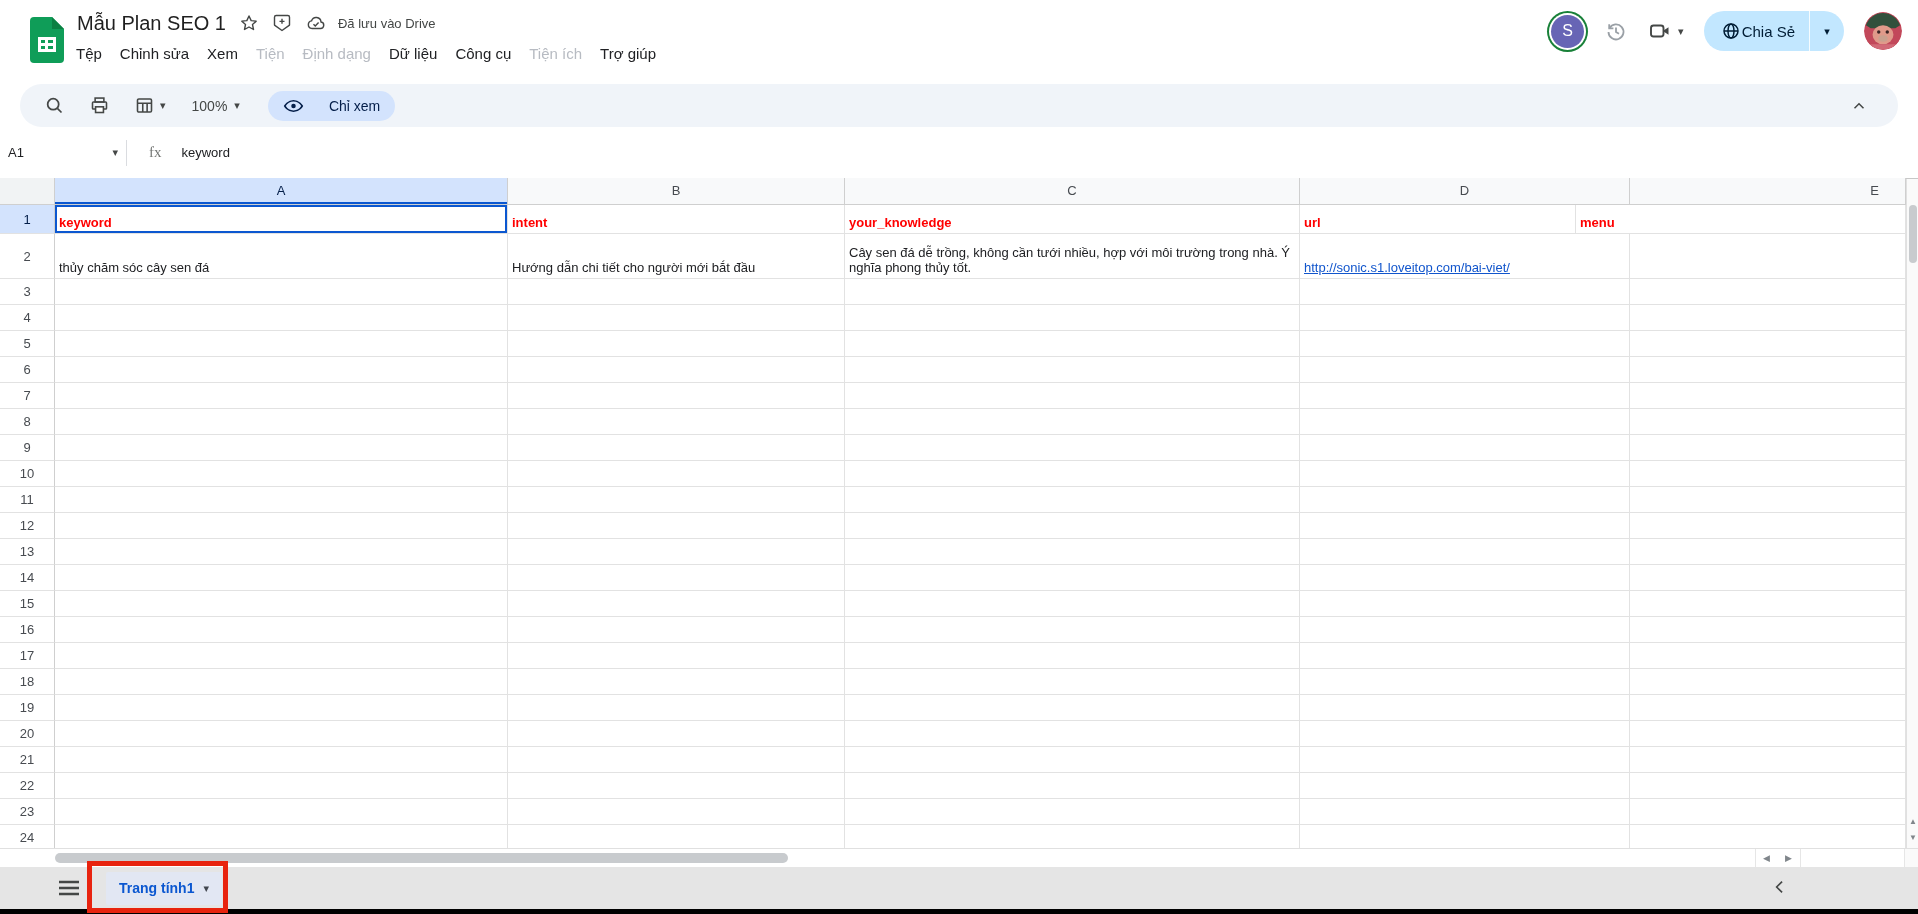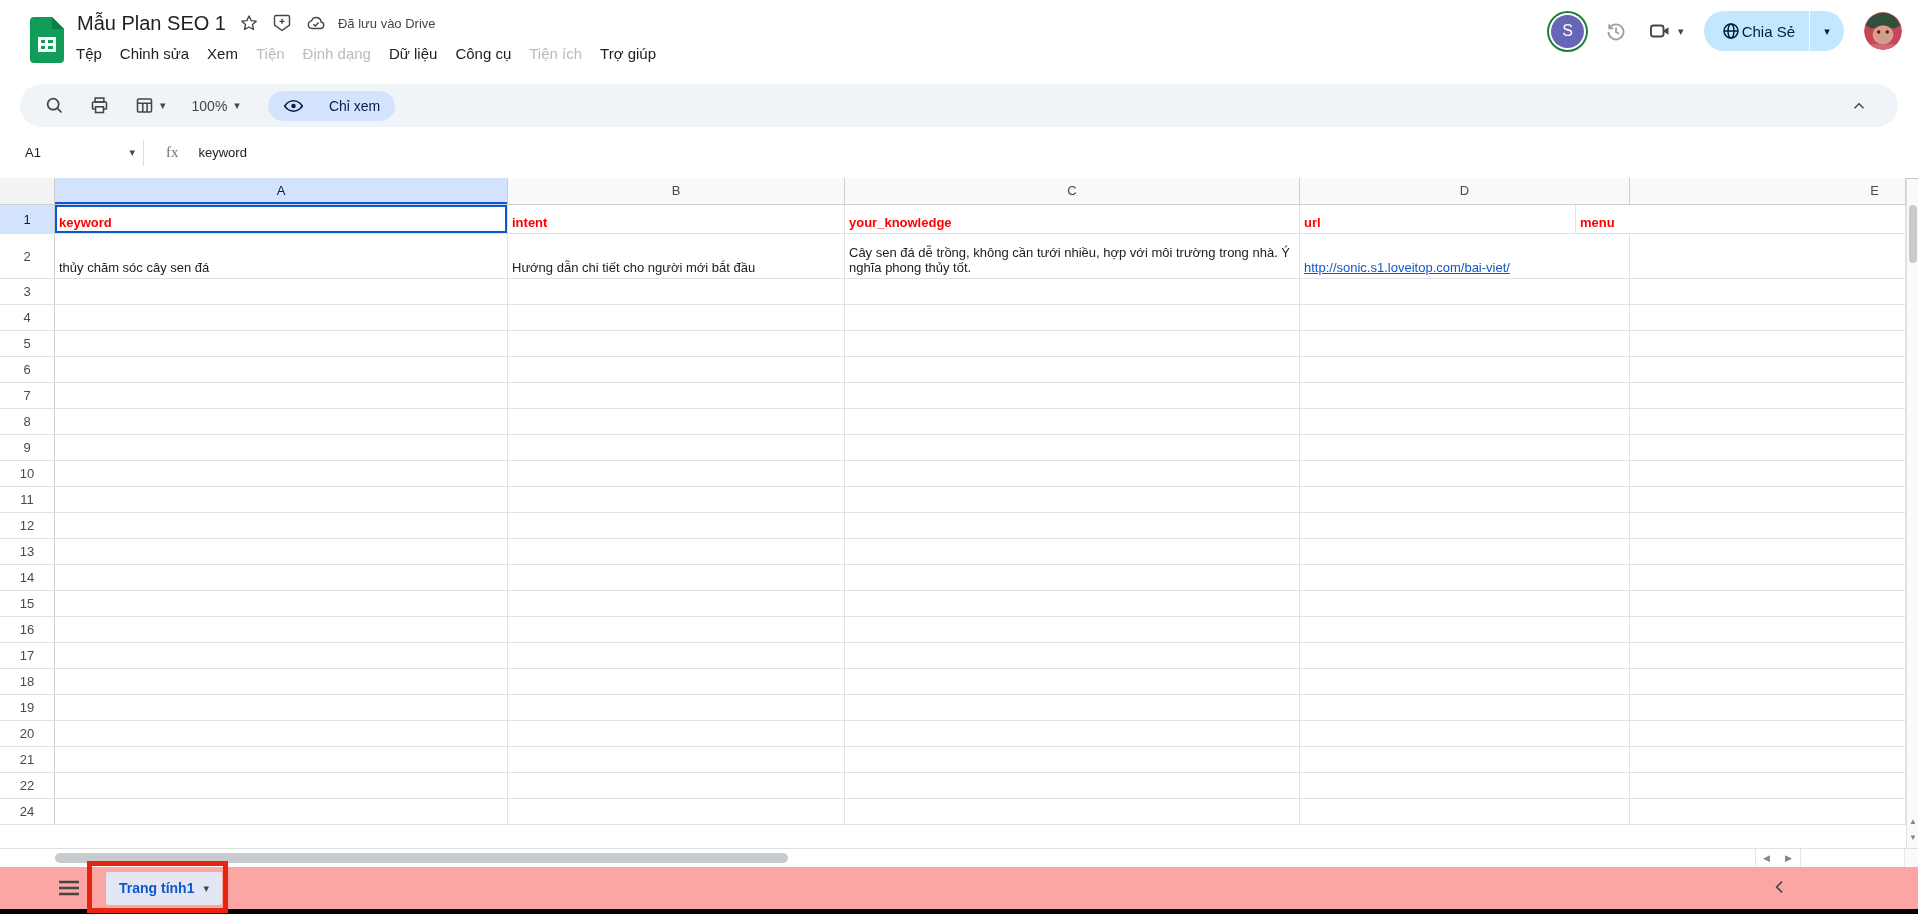--- a/index.html
+++ b/index.html
@@ -34,21 +34,21 @@
   .tb-icon{margin-left:24px;display:flex;align-items:center;gap:5px;color:#444746;cursor:pointer;}
   .zoom-ctl{margin-left:26px;display:flex;align-items:center;gap:7px;font-size:14px;color:#444746;cursor:pointer;}
   .view-pill{margin-left:28px;height:30px;border-radius:16px;background:#d3e3fd;display:flex;align-items:center;
              gap:25px;padding:0 15px;color:#041e49;font-size:14px;font-weight:500;cursor:pointer;}
   .tb-spacer{flex:1;}
   .tb-collapse{margin-right:30px;cursor:pointer;}
 
   
   .formula-bar{position:absolute;left:0;top:127px;width:1918px;height:51px;background:#fff;display:flex;
                align-items:center;border-bottom:1px solid #c7c7c7;}
-  .name-box{display:flex;align-items:center;width:118px;padding-left:25px;font-size:13px;color:#202124;cursor:pointer;}
+  .name-box{display:flex;align-items:center;width:118px;padding-left:8px;font-size:13px;color:#202124;cursor:pointer;}
   .name-box .caret{margin-left:auto;margin-right:8px;}
   .fb-divider{width:1px;height:26px;background:#dadce0;}
   .fx{font-family:"Liberation Serif",serif;font-size:15px;color:#747775;margin:0 20px 0 22px;}
   .fb-value{font-size:13px;color:#202124;}
 
   
   .grid{position:absolute;left:0;top:178px;width:1906px;height:670px;overflow:hidden;background:#fff;}
   .col-header-row{display:flex;height:27px;}
   .corner{width:55px;height:27px;background:#f1f3f4;border-right:1px solid #cfcfcf;border-bottom:1px solid #cfcfcf;box-sizing:border-box;}
   .col-h{height:27px;line-height:26px;text-align:center;font-size:13px;color:#474b50;background:#f8f9fa;
@@ -75,21 +75,21 @@
   .vup{bottom:22px;}.vdown{bottom:6px;}
   .hscroll{position:absolute;left:0;top:848px;width:1918px;height:19px;background:#fff;border-top:1px solid #e0e0e0;box-sizing:border-box;}
   .hthumb{position:absolute;left:55px;top:4px;width:733px;height:10px;border-radius:5px;background:#c8cbce;}
   .hleft,.hright{position:absolute;top:4px;font-size:9px;color:#80868b;cursor:pointer;}
   .hleft{left:1763px;}.hright{left:1785px;}
   .hdiv1,.hdiv2{position:absolute;top:0;width:1px;height:18px;background:#e6e6e6;}
   .hdiv1{left:1755px;}.hdiv2{left:1800px;}
   .hcorner{position:absolute;right:0;top:0;width:13px;height:18px;background:#fafafa;border-left:1px solid #e6e6e6;}
 
   
-  .sheetbar{position:absolute;left:0;top:867px;width:1918px;height:42px;background:#fca5a5;display:flex;align-items:center;}
+  .sheetbar{position:absolute;left:0;top:867px;width:1918px;height:42px;background:#e5e5e5;display:flex;align-items:center;}
   .hamburger{margin-left:58px;cursor:pointer;}
   .sheet-tab{margin-left:26px;height:33px;padding:0 13px;border-radius:2px;background:#e2e7f3;display:flex;
              align-items:center;gap:9px;cursor:pointer;}
   .sheet-tab-label{font-size:14px;font-weight:700;color:#0b57d0;white-space:nowrap;}
   .tab-caret{font-size:11px;color:#41464e;}
   .panel-collapse{position:absolute;left:1770px;top:10px;cursor:pointer;}
   .annotation-box{position:absolute;left:87px;top:861px;width:141px;height:52px;border:5px solid #e8230e;
                   box-sizing:border-box;z-index:20;pointer-events:none;}
   .black-strip{position:absolute;left:0;top:909px;width:1918px;height:5px;background:#000;}
 </style>
@@ -423,20 +423,28 @@
       </div>
       <div class="grid-row hstd">
         <div class="row-num">22</div>
         <div class="cell c0"></div>
         <div class="cell c1"></div>
         <div class="cell c2"></div>
         <div class="cell c3"></div>
         <div class="cell c4"></div>
       </div>
       <div class="grid-row hstd">
+        <div class="row-num">23</div>
+        <div class="cell c0"></div>
+        <div class="cell c1"></div>
+        <div class="cell c2"></div>
+        <div class="cell c3"></div>
+        <div class="cell c4"></div>
+      </div>
+      <div class="grid-row hstd">
         <div class="row-num">24</div>
         <div class="cell c0"></div>
         <div class="cell c1"></div>
         <div class="cell c2"></div>
         <div class="cell c3"></div>
         <div class="cell c4"></div>
       </div>
     </div>
 </div>
 

